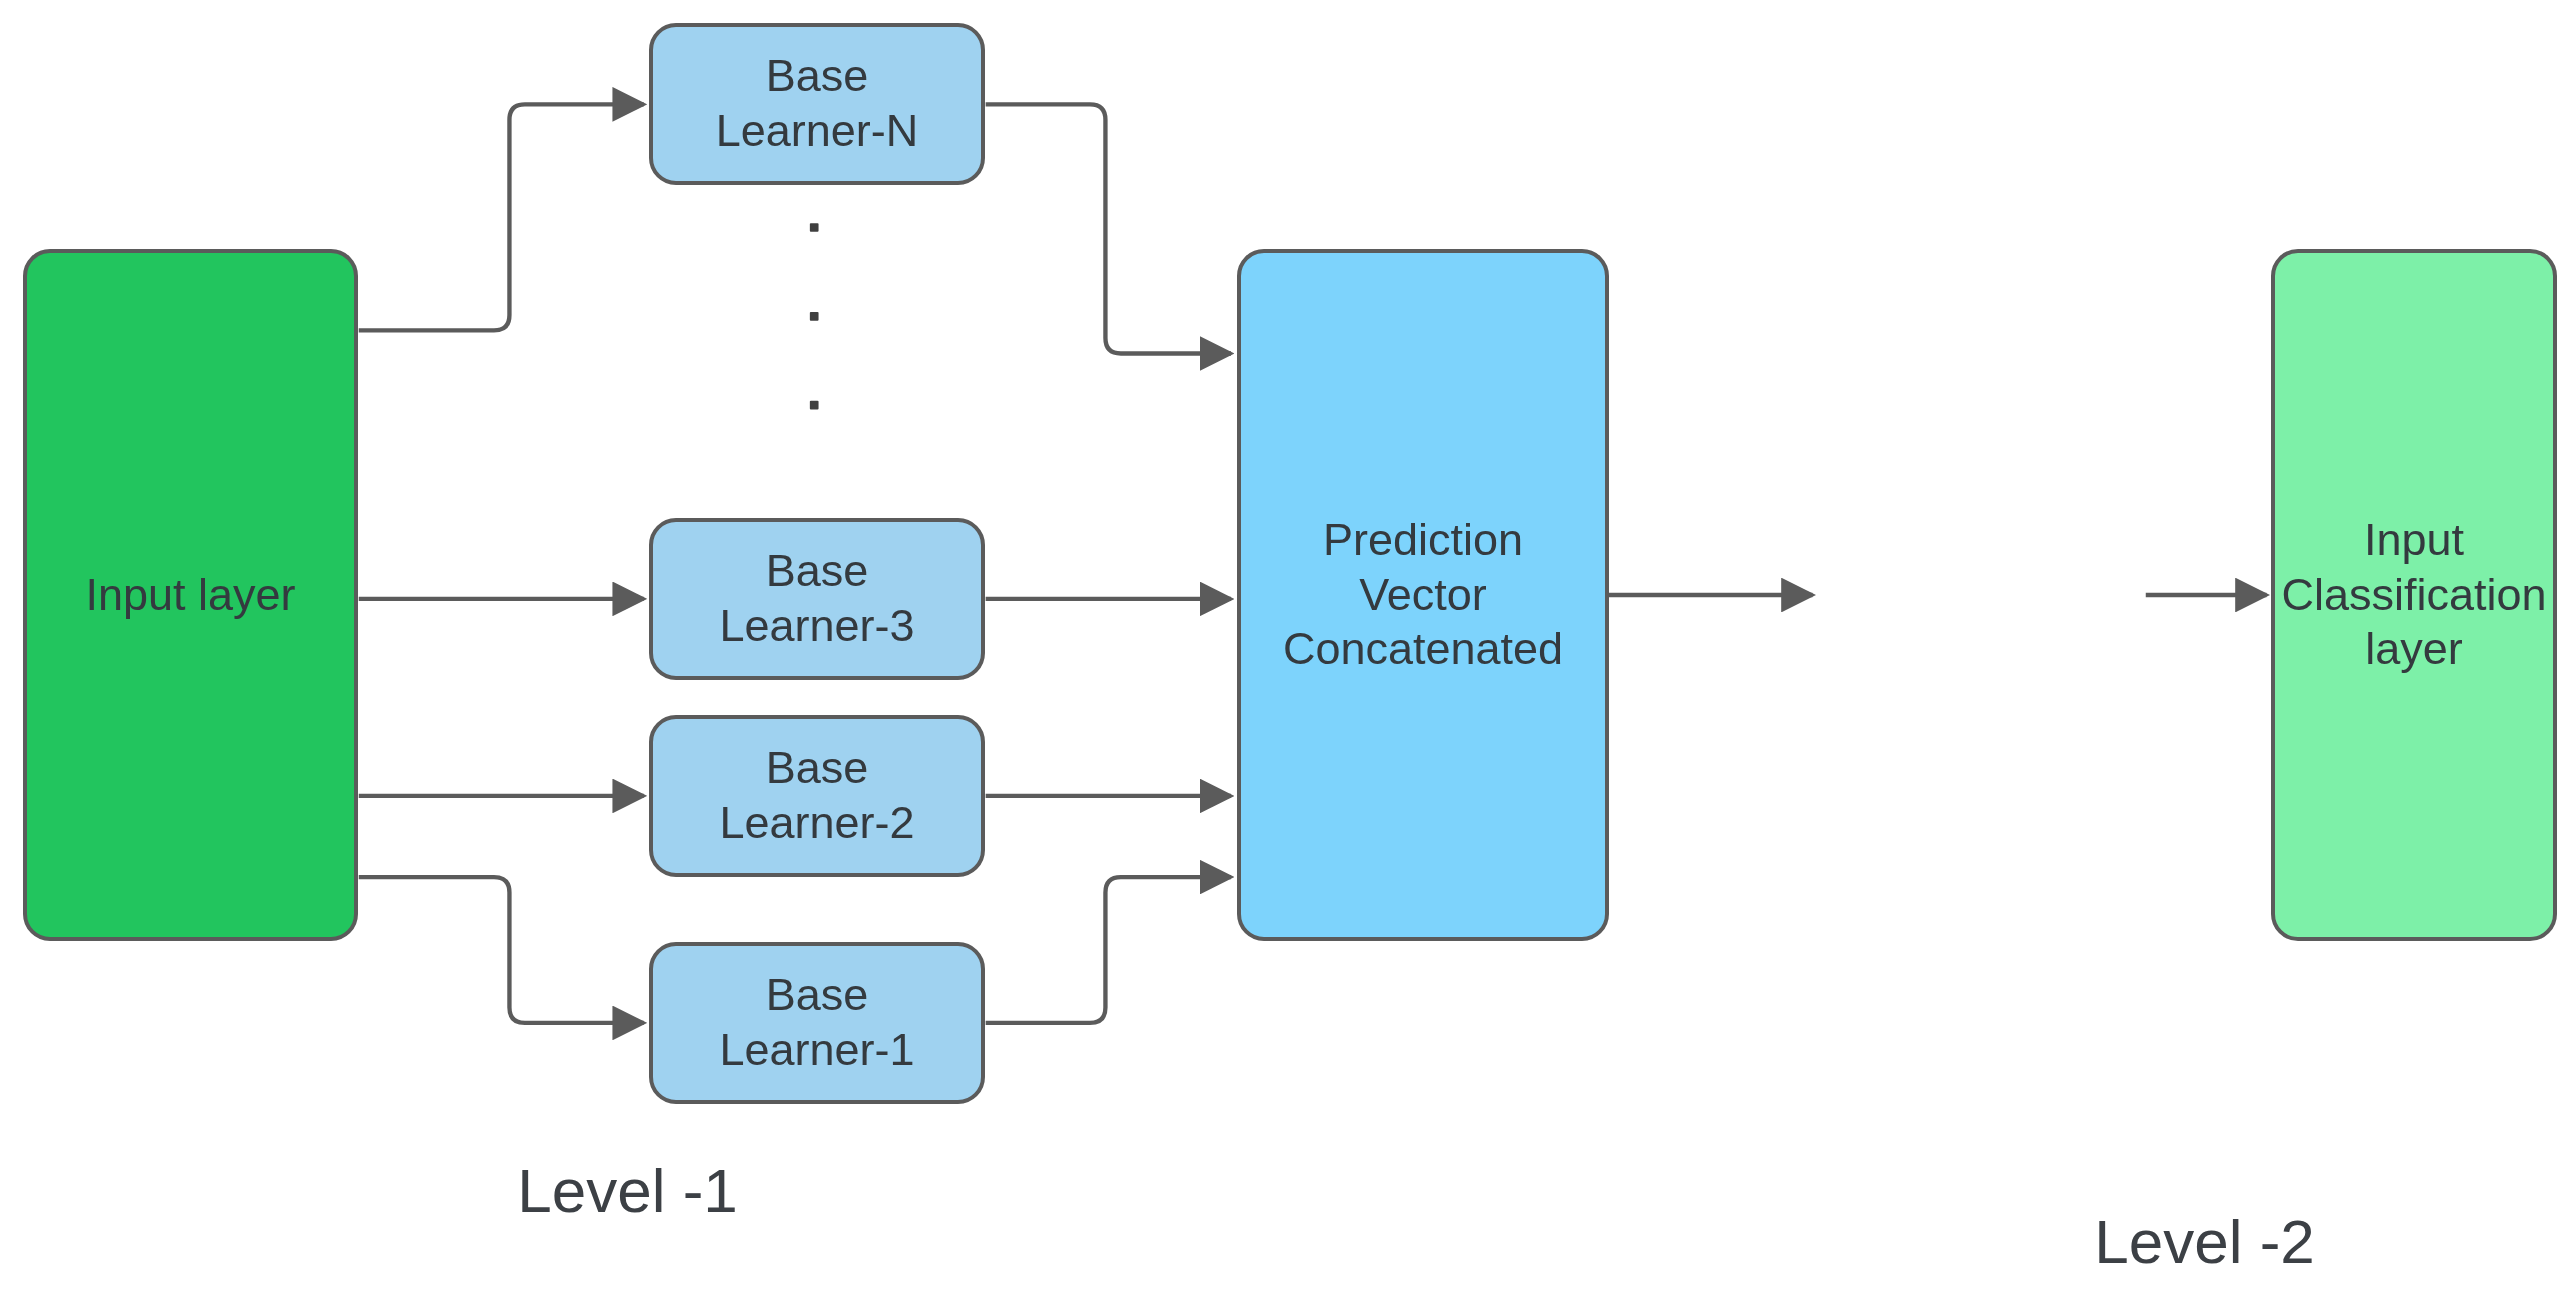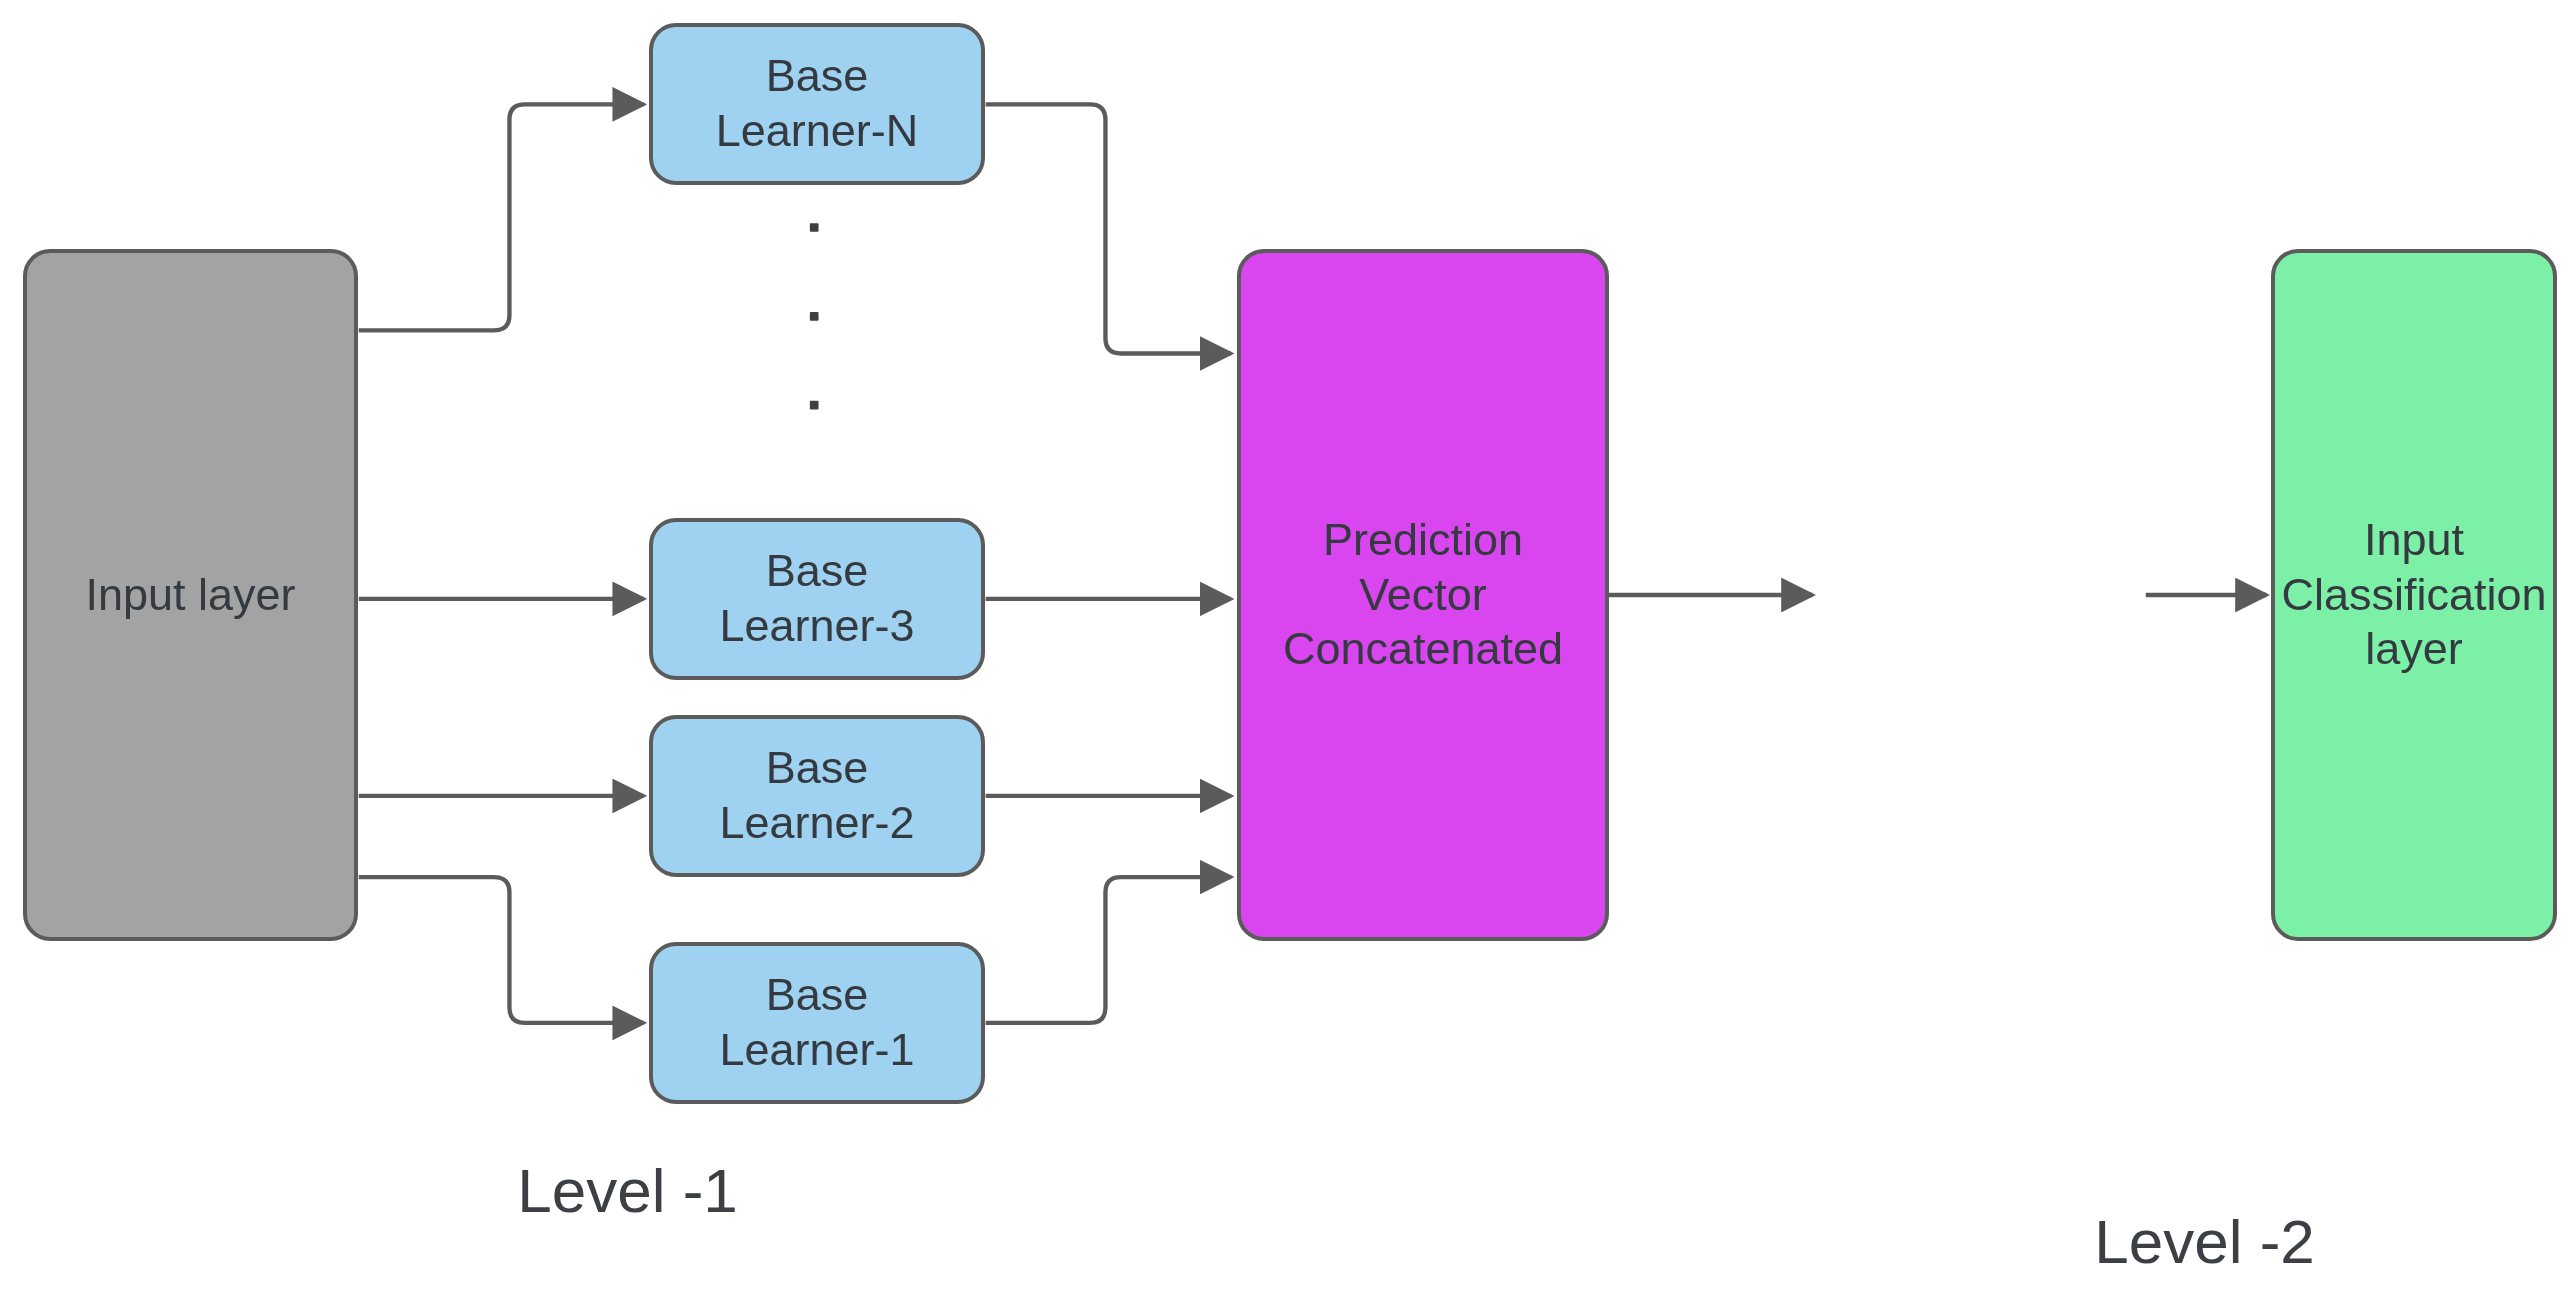--- a/index.html
+++ b/index.html
@@ -78,21 +78,21 @@
     <path class="wire" marker-end="url(#arrow)" d="M 1665 616 H 1876" stroke="#5B5B5B"></path>
     <path class="wire" marker-end="url(#arrow)" d="M 2221 616 H 2346" stroke="#5B5B5B"></path>
 
     <g fill="#3F3F3F">
       <rect x="838" y="231" width="9" height="9" rx="1"></rect>
       <rect x="838" y="323" width="9" height="9" rx="1"></rect>
       <rect x="838" y="415" width="9" height="9" rx="1"></rect>
     </g>
   </svg>
 
-  <div class="node node-input" style="background: #a3a3a3;">
+  <div class="node node-input" style="background: #22c55e;">
     <span class="node-label">Input layer</span>
   </div>
 
   <div class="node node-base-n" style="background: rgb(159, 210, 240);">
     <span class="node-label">Base
 Learner-N</span>
   </div>
 
   <div class="node node-base-3" style="background: rgb(159, 210, 240);">
     <span class="node-label">Base
@@ -102,21 +102,21 @@
   <div class="node node-base-2" style="background: rgb(159, 210, 240);">
     <span class="node-label">Base
 Learner-2</span>
   </div>
 
   <div class="node node-base-1" style="background: rgb(159, 210, 240);">
     <span class="node-label">Base
 Learner-1</span>
   </div>
 
-  <div class="node node-prediction" style="background: #d946ef;">
+  <div class="node node-prediction" style="background: #7dd3fc;">
     <span class="node-label">Prediction
 Vector
 Concatenated</span>
   </div>
 
 
   <div class="node node-final" style="background: rgb(125, 240, 168);">
     <span class="node-label">Input
 Classification
 layer</span>

